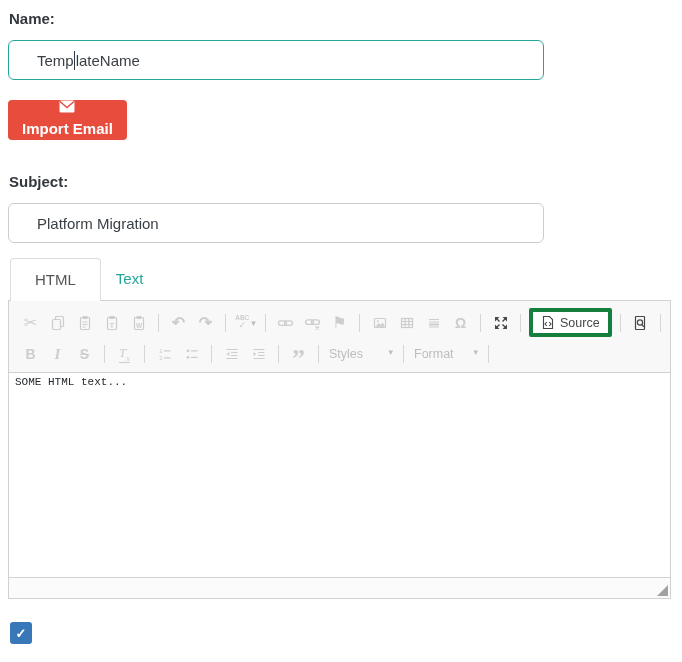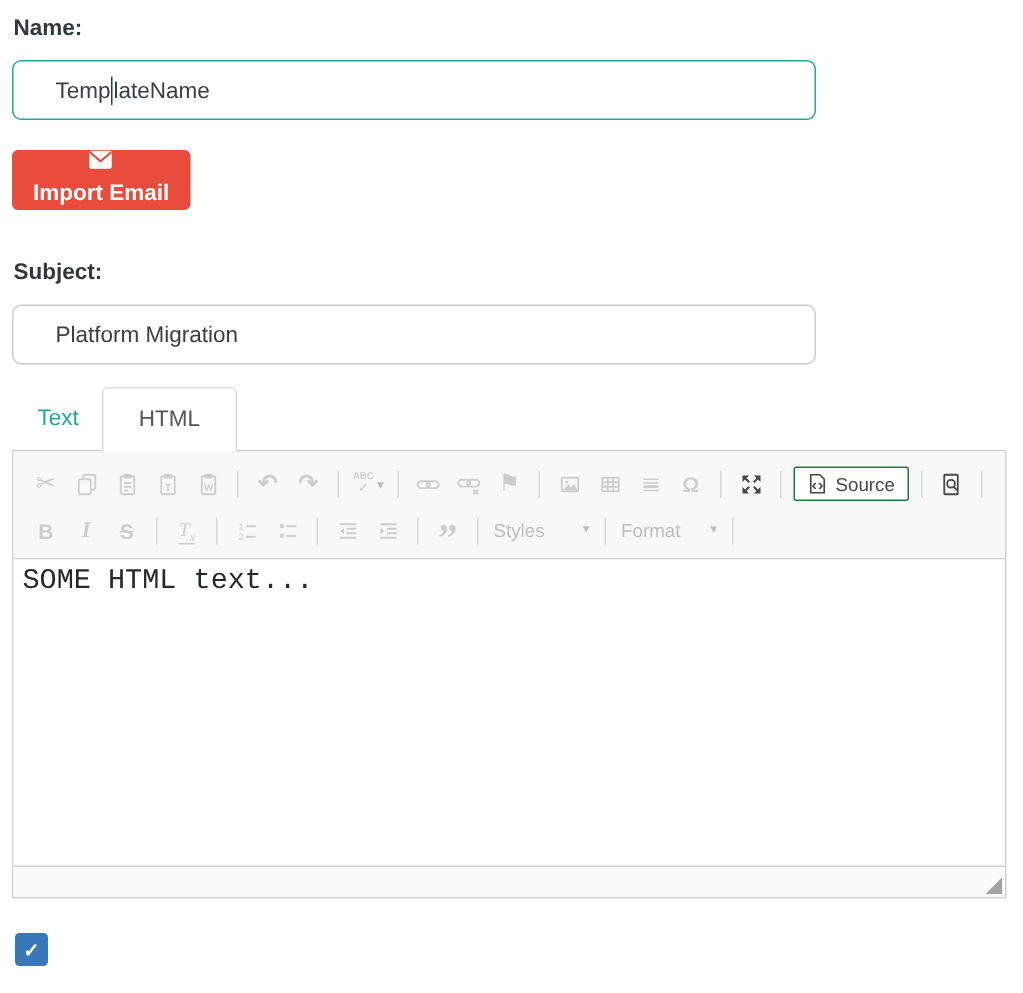--- a/index.html
+++ b/index.html
@@ -60,31 +60,31 @@
   .italic-l { font-size:15px; font-weight:bold; font-style:italic; font-family:"Liberation Serif", serif; }
   .strike-l { font-size:14px; font-weight:bold; text-decoration:line-through; }
   .tx-l { font-size:13px; font-style:italic; font-family:"Liberation Serif", serif; border-bottom:1px solid currentColor; }
   .tx-l sub { font-size:8px; }
   .quote-l { font-family:"Liberation Serif", serif; font-size:26px; font-weight:bold; line-height:8px; margin-top:10px; }
   .spell { display:flex; flex-direction:column; align-items:center; line-height:1; }
   .spell .abc { font-size:6.5px; font-weight:bold; letter-spacing:0; }
   .spell .chk { font-size:9px; margin-top:-1px; }
   .dcaret { font-size:9px; color:#bdbdbd; margin-left:2px; }
   .src-btn {
-    display:flex; align-items:center; gap:5px; border:1px solid #15803d; background:#fff;
+    display:flex; align-items:center; gap:5px; border:4px solid #15803d; background:#fff;
     border-radius:2px; color:#474747; font-size:12.5px; padding:3px 8px; margin:0 2px; cursor:pointer;
   }
   .ddl {
     display:flex; align-items:flex-start; justify-content:space-between;
     width:72px; color:#bdbdbd; font-size:12.5px; padding:0 4px; cursor:pointer;
   }
   .src-area {
     height:204px; background:#fff; padding:3px 6px;
     font-family:"Liberation Mono","DejaVu Sans Mono",monospace;
-    font-size:19px; color:#24292e; white-space:pre; overflow:hidden;
+    font-size:11px; color:#24292e; white-space:pre; overflow:hidden;
   }
   .statusbar { height:21px; background:#fbfbfb; border-top:1px solid #d1d1d1; position:relative; }
   .resize-handle {
     position:absolute; right:2px; bottom:2px; width:0; height:0; cursor:se-resize;
     border-left:11px solid transparent; border-bottom:11px solid #a2a2a2;
   }
 
   
   .track-row { display:flex; align-items:center; margin:23px 0 0 2px; }
   .checkbox {
@@ -119,22 +119,22 @@
   </button>
 
   <div class="subject-block">
     <label class="field-label">Subject:</label>
     <div class="text-field">
       <span>Platform Migration</span>
     </div>
   </div>
 
   <ul class="tabs">
+    <li class="tab tab-html">HTML</li>
     <li class="tab tab-text">Text</li>
-    <li class="tab tab-html">HTML</li>
   </ul>
 
   <div class="editor">
     <div class="toolbar">
 
       <div class="trow">
         <span class="tbtn">
             <span class="glyph">✂</span>
           </span>
         <span class="tbtn">

